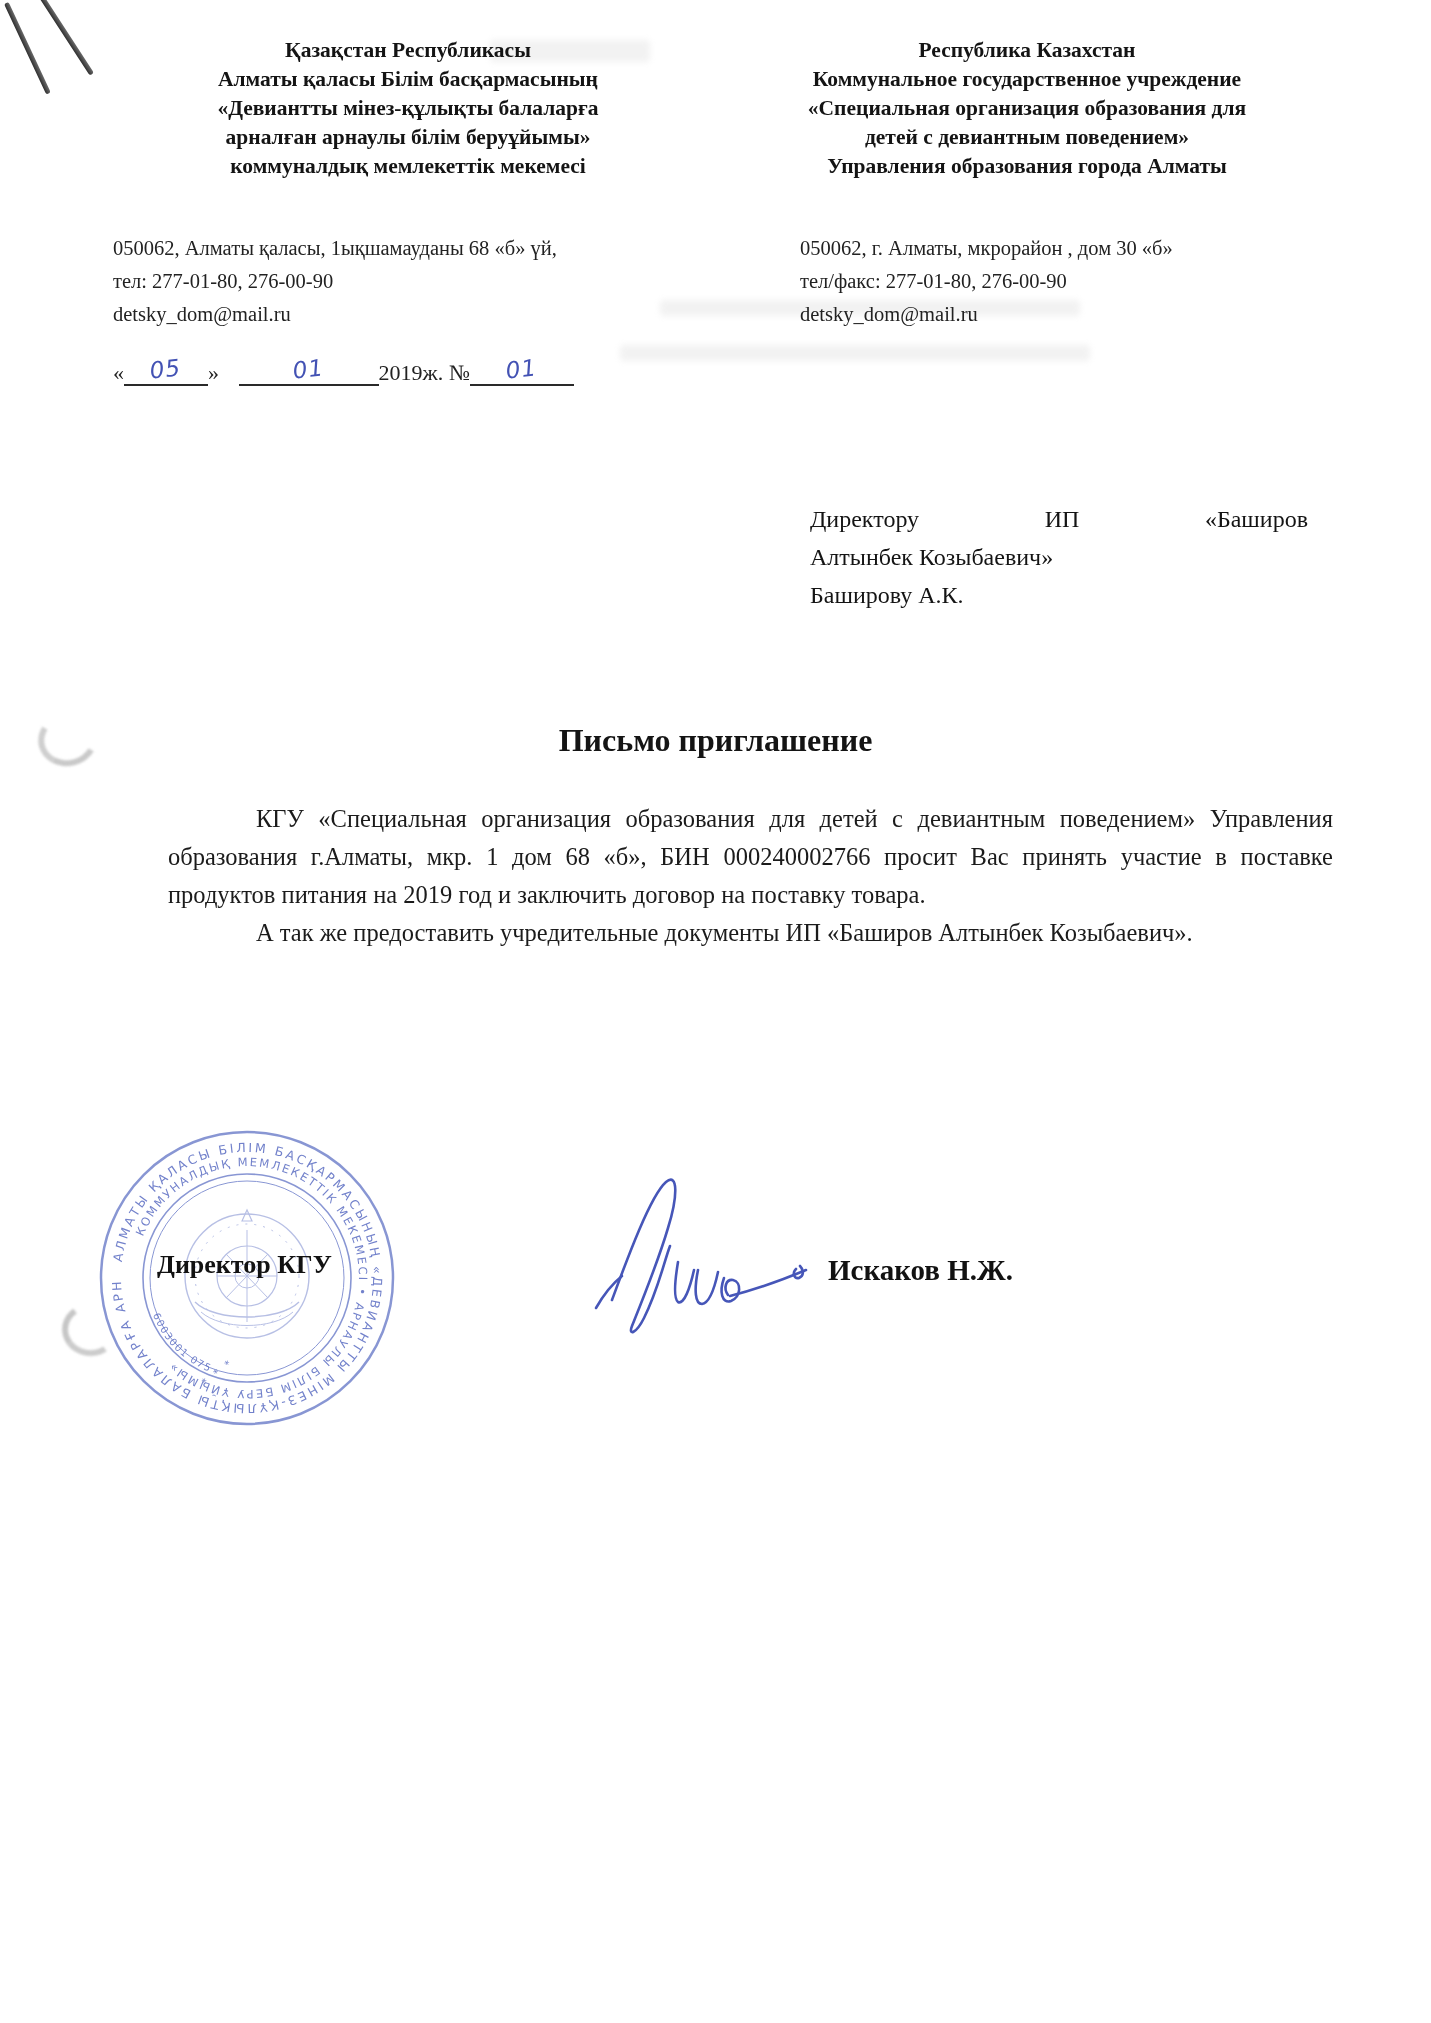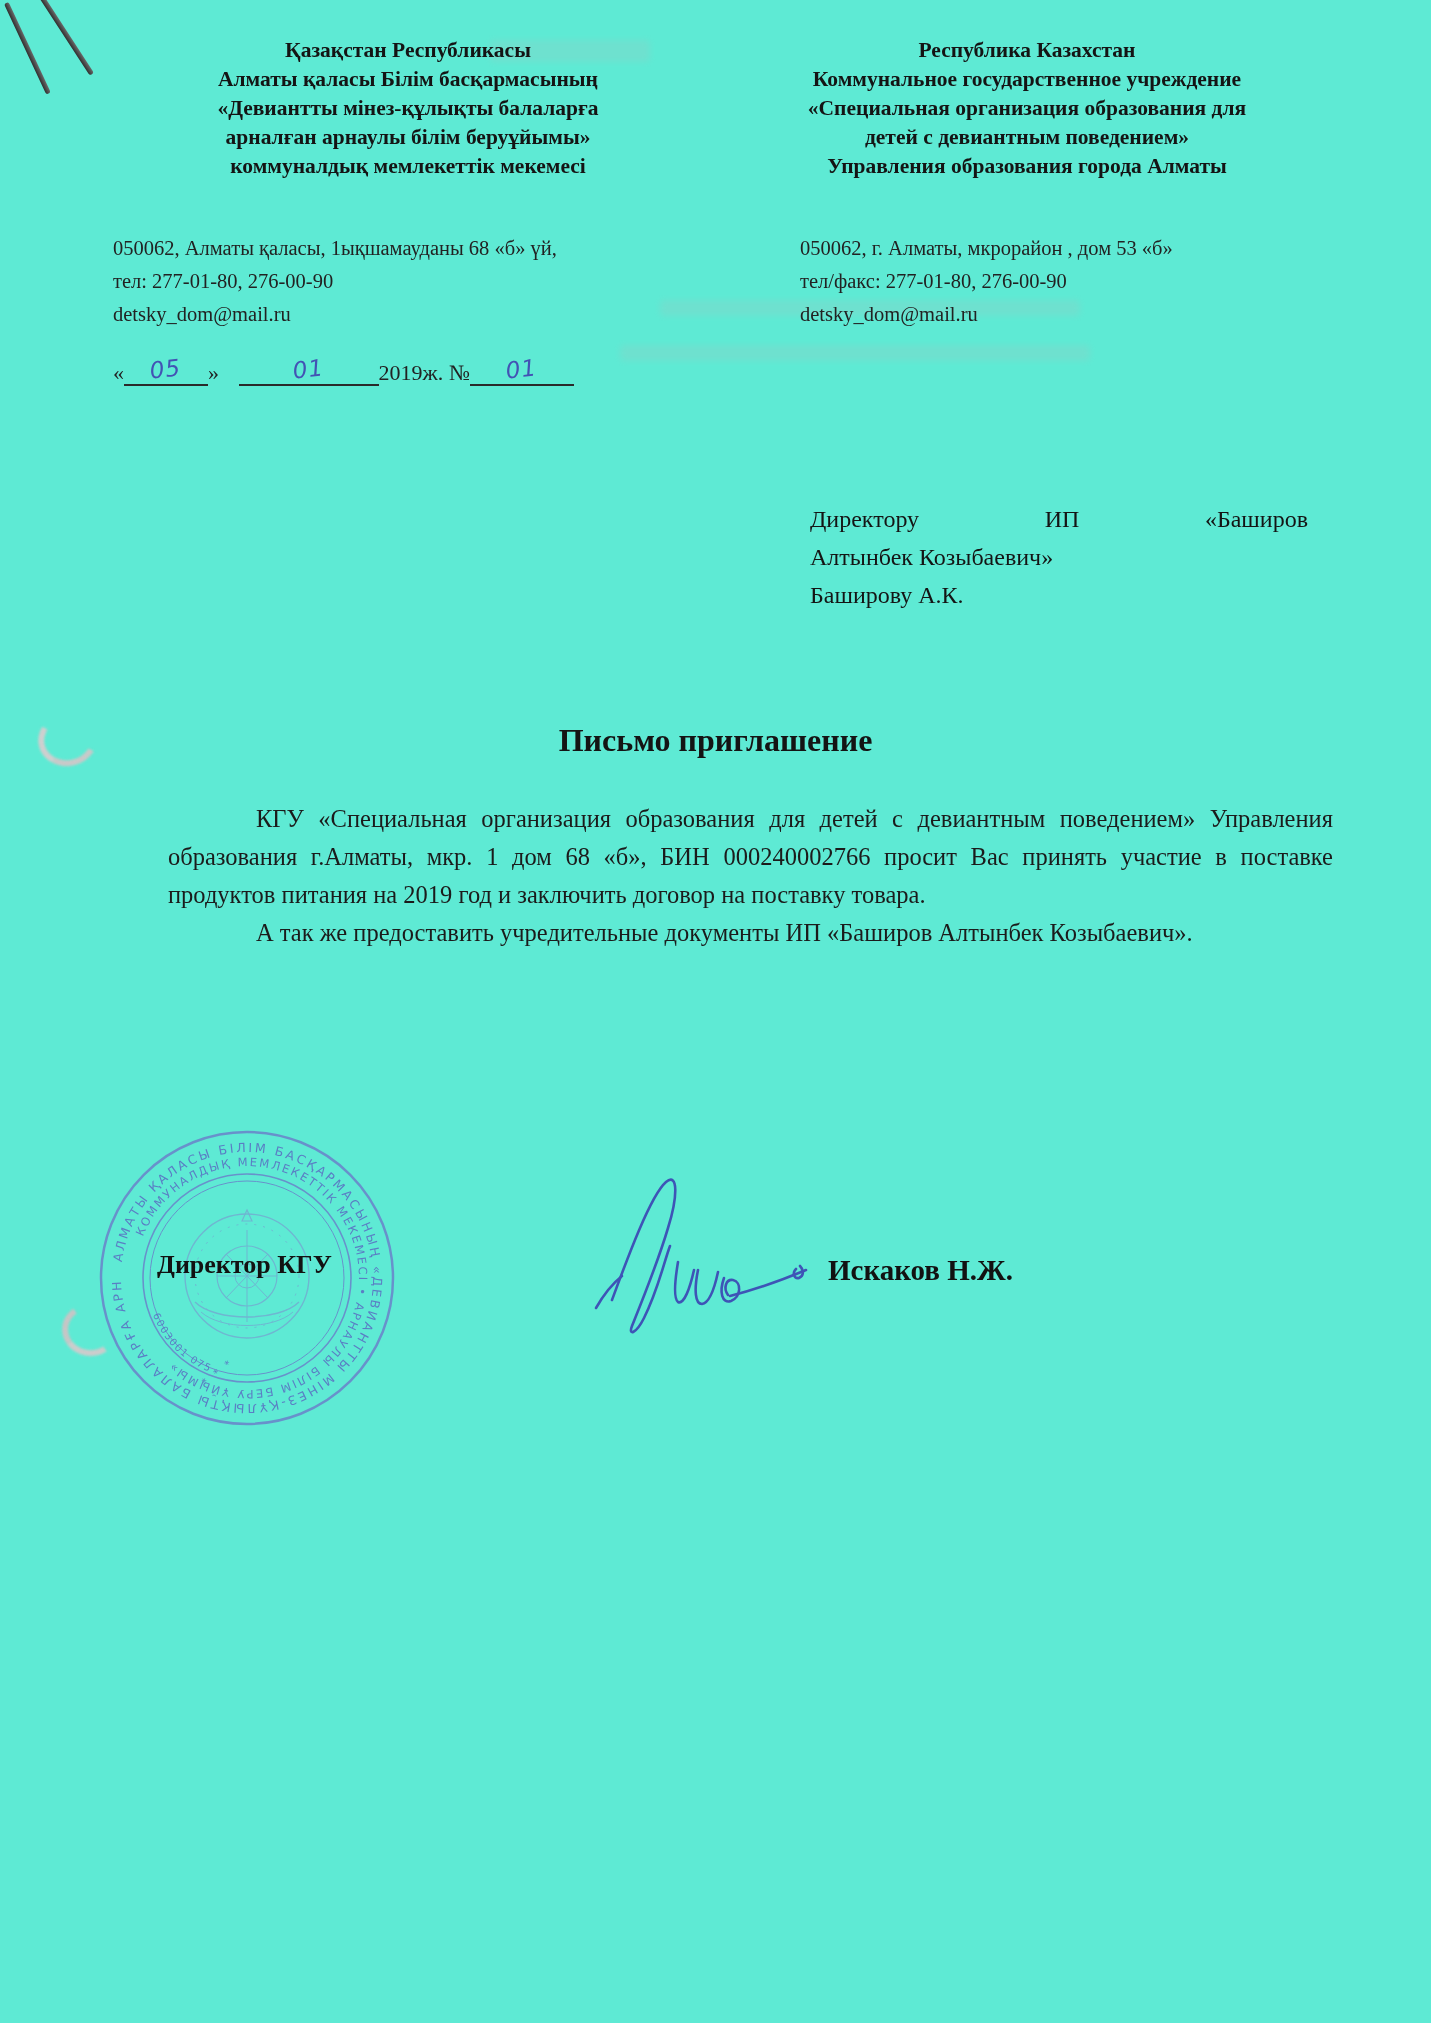--- a/index.html
+++ b/index.html
@@ -1,20 +1,20 @@
 <!DOCTYPE html>
 <html lang="ru"><head>
 <meta charset="utf-8">
 <style>
   html,body{margin:0;padding:0;background:#e8e8e8;}
   .page{
     position:relative;
     width:1431px;height:2023px;
     margin:0 auto;
-    background:#5eead4;
+    background:#ffffff;
     font-family:"Liberation Serif","DejaVu Serif",serif;
     color:#1e1e1e;
     overflow:hidden;
   }
   
   .hdr-col{position:absolute;top:36px;text-align:center;font-weight:bold;
            font-size:21.5px;line-height:29px;color:#141414;}
   .hdr-left{left:128px;width:560px;}
   .hdr-right{left:742px;width:570px;}
   
@@ -91,21 +91,21 @@
     <div>детей с девиантным поведением»</div>
     <div>Управления образования города Алматы</div>
   </div>
 
   <div class="contact contact-left">
     <div>050062, Алматы қаласы,  1ықшамауданы  68 «б» үй,</div>
     <div>тел: 277-01-80, 276-00-90</div>
     <div>detsky_dom@mail.ru</div>
   </div>
   <div class="contact contact-right">
-    <div>050062, г. Алматы,  мкрорайон , дом  53 «б»</div>
+    <div>050062, г. Алматы,  мкрорайон , дом  30 «б»</div>
     <div>тел/факс: 277-01-80, 276-00-90</div>
     <div>detsky_dom@mail.ru</div>
   </div>
 
   <div class="date-line">
     <span>«</span><span class="uline" style="width:84px;"><span class="hand">05</span></span><span>»</span>
     <span class="uline" style="width:140px;margin-left:14px;"><span class="hand">01</span></span><span>2019ж.</span>
     <span>№</span><span class="uline" style="width:104px;"><span class="hand">01</span></span>
   </div>
 

